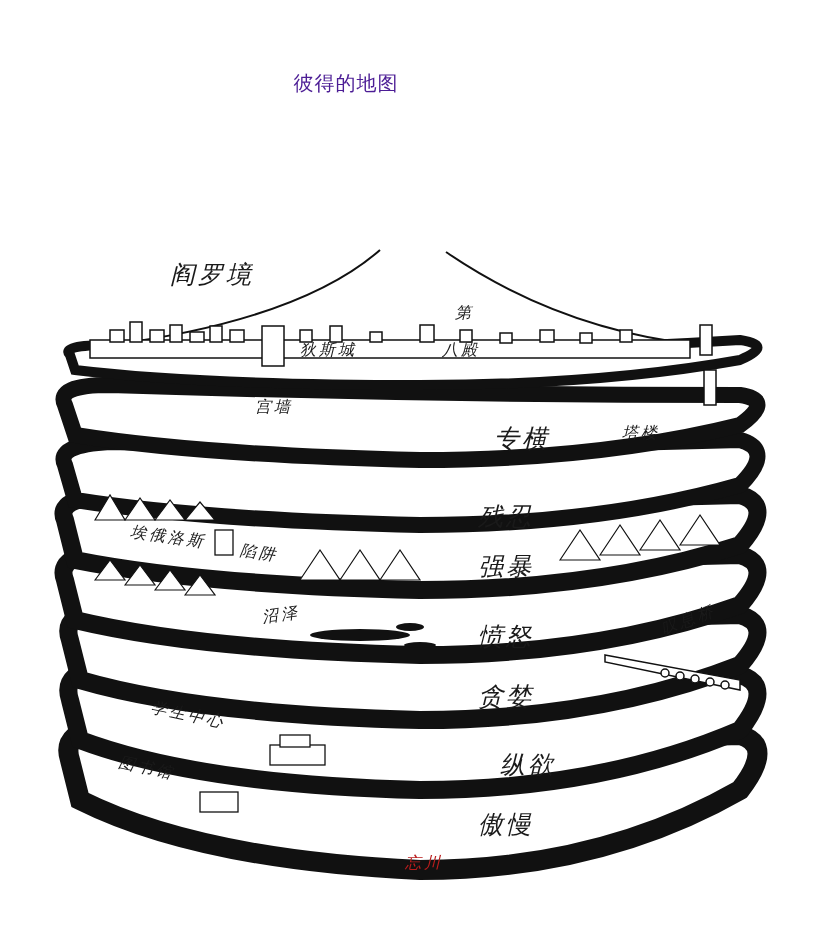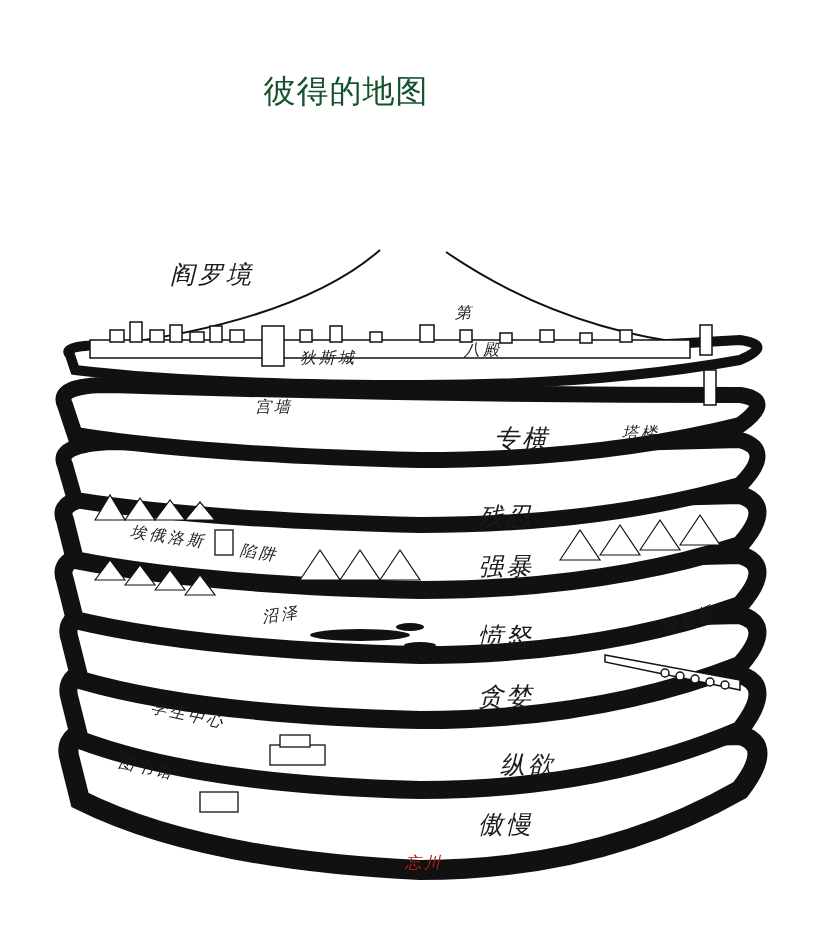--- a/index.html
+++ b/index.html
@@ -1,19 +1,19 @@
 <!DOCTYPE html>
 <html><head>
   <meta charset="utf-8">
   <style>
     html, body { margin: 0; padding: 0; background: #ffffff; }
     body { width: 816px; height: 938px; position: relative; overflow: hidden;
            font-family: "DejaVu Serif", serif; color: #111; }
     .title { position: absolute; top: 70px; left: 0; width: 692px; text-align: center;
-             font-family: "DejaVu Serif", serif; font-size: 32px; color: #14532d; letter-spacing: 1px; }
+             font-family: "DejaVu Serif", serif; font-size: 20px; color: #4c1d95; letter-spacing: 1px; }
     svg { position: absolute; left: 0; top: 0; }
     .lbl { position: absolute; font-family: "DejaVu Sans", sans-serif; font-size: 25px;
            color: #1a1a1a; font-style: italic; letter-spacing: 3px; white-space: nowrap; }
     .lbl.small { font-size: 16px; }
     .lbl.white { color: #b91c1c; }
   </style>
 </head>
 <body>
 
 <div class="title">彼得的地图</div>
@@ -95,23 +95,23 @@
 
   <g fill="#fff" stroke="#111" stroke-width="1.3">
     <rect x="215" y="530" width="18" height="25"></rect>
     <rect x="270" y="745" width="55" height="20"></rect>
     <rect x="280" y="735" width="30" height="12"></rect>
     <rect x="200" y="792" width="38" height="20"></rect>
   </g>
 </svg>
 
 <div class="lbl" style="left:170px; top:258px;">阎罗境</div>
-<div class="lbl small" style="left:300px; top:348px;text-align:center;">狄斯城</div>
+<div class="lbl small" style="left:300px; top:340px;text-align:center;">狄斯城</div>
 <div class="lbl small" style="left:455px; top:303px;">第</div>
-<div class="lbl small" style="left:464px; top:340px;">八殿</div>
+<div class="lbl small" style="left:442px; top:340px;">八殿</div>
 <div class="lbl small" style="left:255px; top:378px;margin-top:19px;">宫墙</div>
 <div class="lbl small" style="left:622px; top:423px;">塔楼</div>
 
 <div class="lbl" style="left:482px; top:422px;margin-left:12px;">专横</div>
 <div class="lbl" style="left:478px; top:500px;">残忍</div>
 <div class="lbl" style="left:478px; top:550px;">强暴</div>
 <div class="lbl" style="left:478px; top:620px;">愤怒</div>
 <div class="lbl" style="left:478px; top:680px;">贪婪</div>
 <div class="lbl" style="left:478px; top:748px;margin-left:22px;">纵欲</div>
 <div class="lbl" style="left:478px; top:808px;">傲慢</div>

